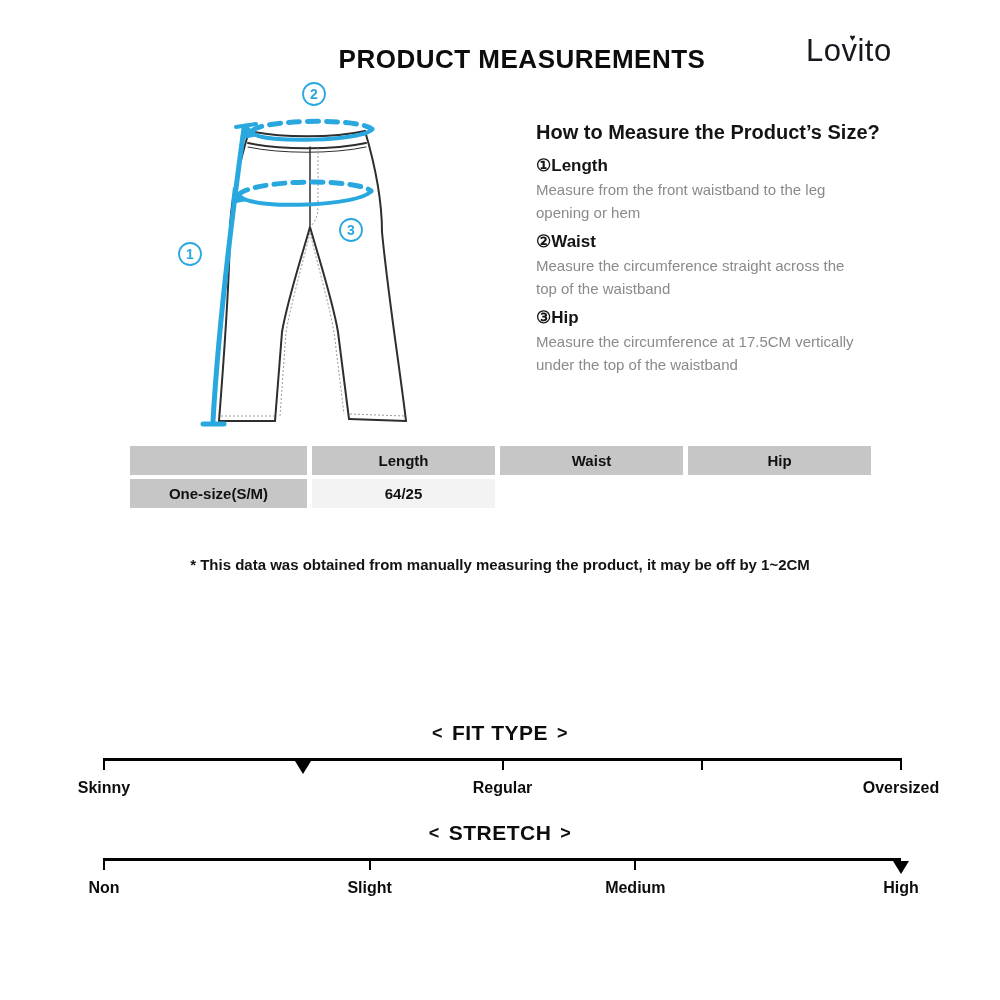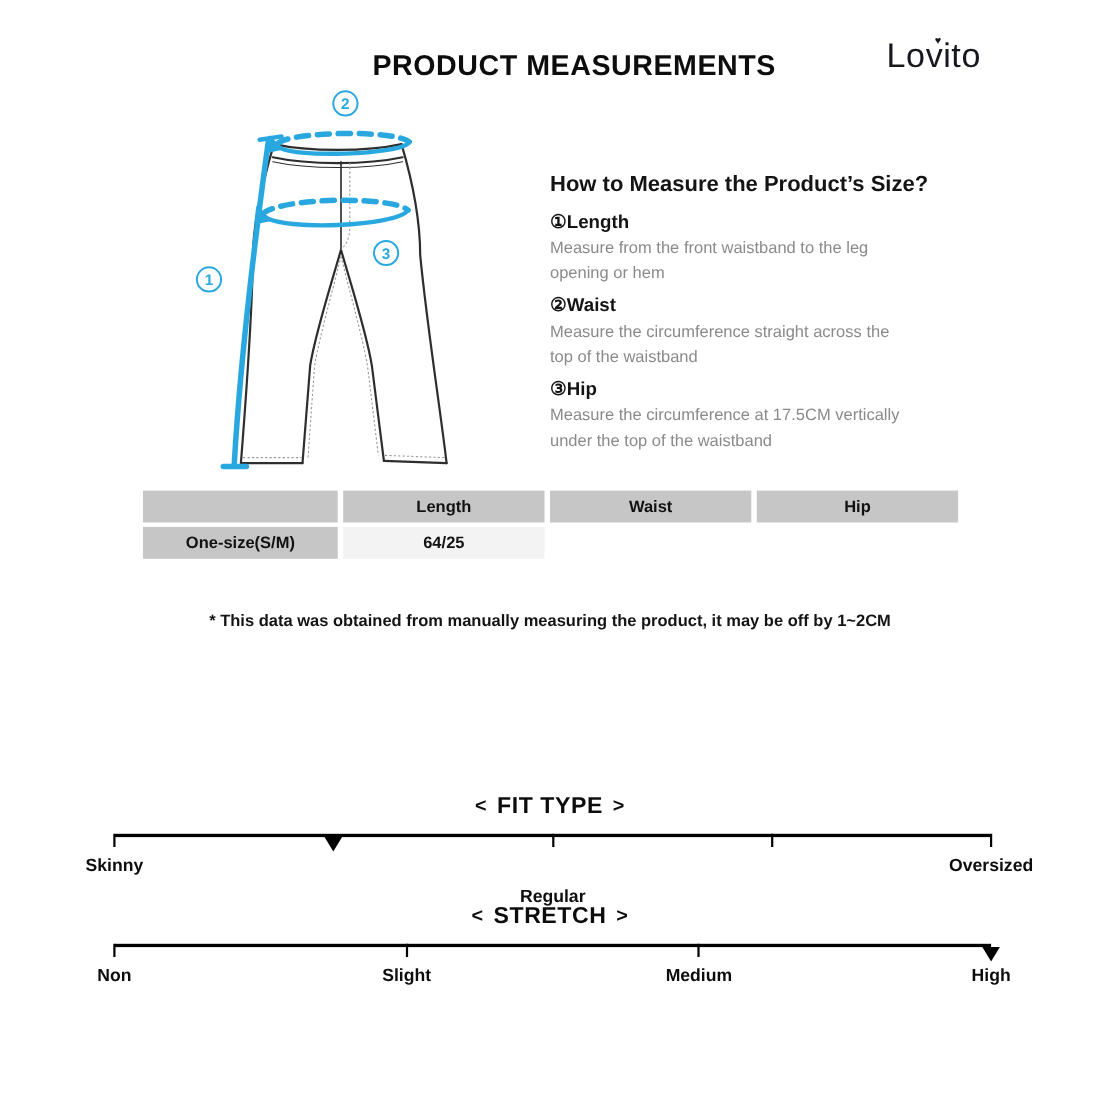--- a/index.html
+++ b/index.html
@@ -15,21 +15,21 @@
     font-size:26px;font-weight:bold;letter-spacing:.5px;color:#0d0d0d;padding-left:44px;
   }
   .brand{
     left:806px;top:33px;font-size:31px;font-weight:normal;color:#17171f;letter-spacing:.5px;
   }
   .brand .heart{
     position:absolute;left:47px;top:-1px;font-size:10px;color:#17171f;transform:translateX(-50%);
   }
 
   
-  .guide{left:500px;top:121px;width:356px;margin-top:36px;}
+  .guide{left:536px;top:121px;width:356px;}
   .guide-heading{font-size:20px;font-weight:bold;color:#141414;margin:0 0 10px 0;}
   .guide-item-title{font-size:17px;font-weight:bold;line-height:24px;margin-top:6px;color:#141414;}
   .guide-item-desc{font-size:15px;line-height:23px;color:#8a8a8a;white-space:pre-line;}
 
   
   .table-wrap{left:130px;top:443px;width:741px;}
   .unit-label{text-align:right;font-size:16px;font-weight:bold;height:21px;padding-right:1px;}
   .size-grid{margin-top:3px;display:grid;grid-template-columns:177px 183px 183px 183px;column-gap:5px;row-gap:4px;}
   .cell{height:29px;display:flex;align-items:center;justify-content:center;font-size:15px;font-weight:bold;}
   .cell.head,.cell.rowlabel{background:#c6c6c6;}
@@ -147,21 +147,21 @@
   <span class="bracket bl">&lt;</span><span>FIT TYPE</span><span class="bracket br">&gt;</span>
 </div>
 <div class="abs scale" style="top:758px;">
     <div class="scale-line"></div>
     <div class="scale-tick" style="left: 0%;"></div>
     <div class="scale-tick" style="left: 50%;"></div>
     <div class="scale-tick" style="left: 75%;"></div>
     <div class="scale-tick" style="left: 100%;"></div>
     <div class="scale-marker" style="left: 25%;"></div>
     <div class="scale-label" style="left: 0%;">Skinny</div>
-    <div class="scale-label" style="left: 50%; margin-top: 28px;">Regular</div>
+    <div class="scale-label" style="left: 50%;">Regular</div>
     <div class="scale-label" style="left: 100%;">Oversized</div>
   </div>
 
 <div class="abs scale-heading" style="top:821px;">
   <span class="bracket bl">&lt;</span><span>STRETCH</span><span class="bracket br">&gt;</span>
 </div>
 <div class="abs scale" style="top:858px;">
     <div class="scale-line"></div>
     <div class="scale-tick" style="left: 0%;"></div>
     <div class="scale-tick" style="left: 33.33%;"></div>

